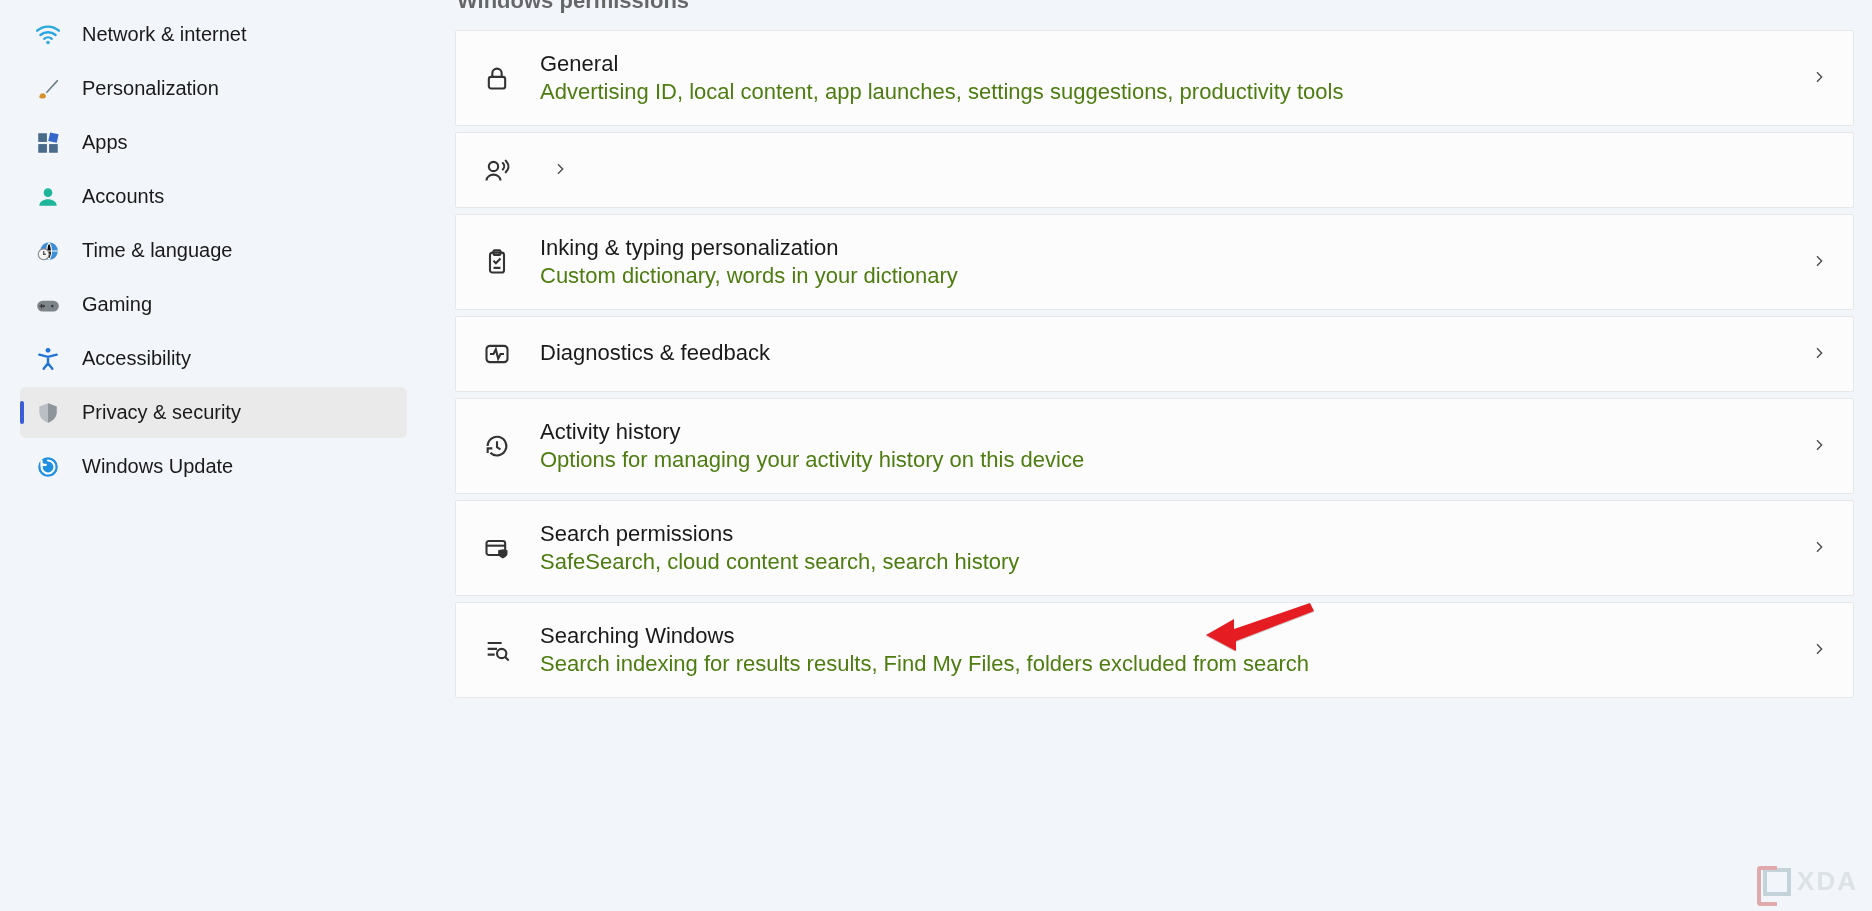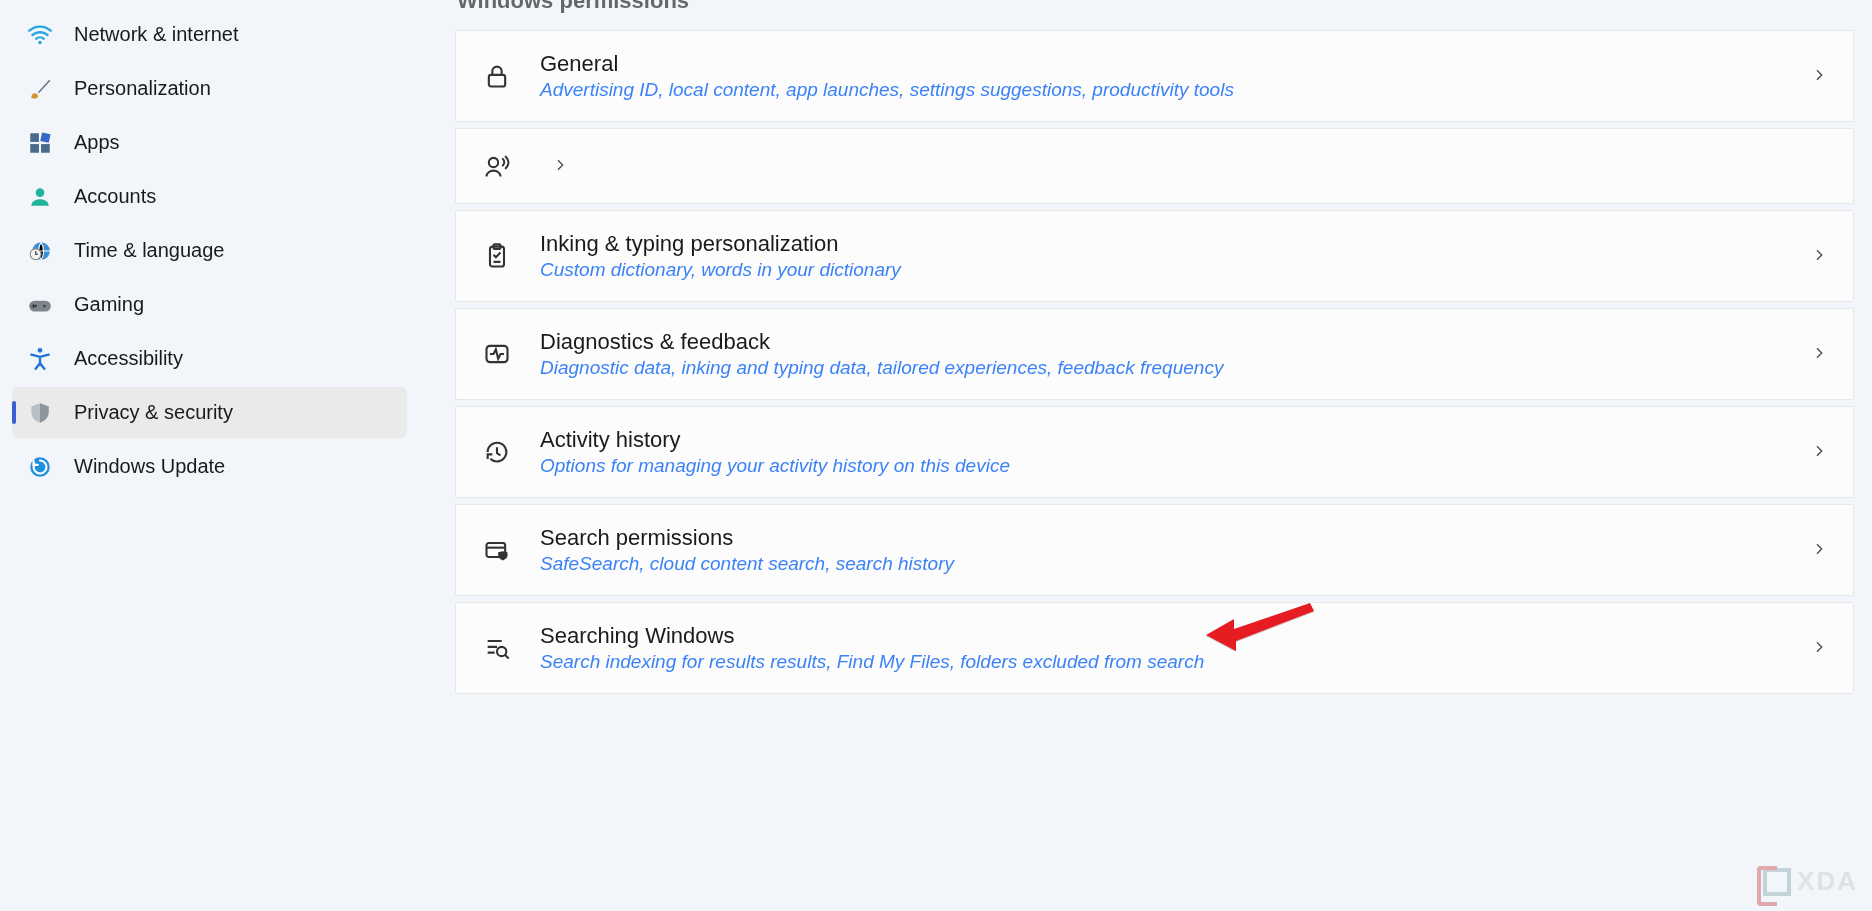--- a/index.html
+++ b/index.html
@@ -9,21 +9,21 @@
     font-family: "Segoe UI", "Segoe UI Variable", -apple-system, Arial, sans-serif;
     background: #f2f5f9;
     color: #1a1a1a;
     overflow: hidden;
   }
   .app { display: flex; width: 100%; height: 100%; }
 
   
   .sidebar {
     width: 415px;
-    padding: 6px 0 0 8px;
+    padding: 6px 0 0 16px;
     flex-shrink: 0;
   }
   .side-item {
     display: flex;
     align-items: center;
     height: 51px;
     margin: 3px 8px 3px 4px;
     padding-left: 14px;
     border-radius: 6px;
     font-size: 20px;
@@ -92,23 +92,22 @@
   }
   .card-icon svg { width: 28px; height: 28px; stroke: #333; }
   .card-body { flex: 1; }
   .card-title {
     font-size: 22px;
     font-weight: 400;
     color: #1a1a1a;
     margin-bottom: 2px;
   }
   .card-sub {
-    font-size: 19px;
-    color: #3b82f6;
-    font-style: italic;
+    font-size: 22px;
+    color: #4d7c0f;
   }
   .chev {
     width: 18px; height: 18px;
     flex-shrink: 0;
     margin-left: 12px;
   }
   .chev svg { width: 16px; height: 16px; stroke:#4a4a4a; }
 
   
   .arrow-annot {
@@ -309,21 +308,20 @@
 
     <div class="card">
       <span class="card-icon">
         <svg viewBox="0 0 24 24" fill="none" stroke-width="1.8">
             <rect x="3" y="5" width="18" height="14" rx="3"></rect>
             <path d="M6 12h3l2-4 2 8 2-4h3"></path>
           </svg>
       </span>
       <div class="card-body">
         <div class="card-title">Diagnostics &amp; feedback</div>
-        <div class="card-sub">Diagnostic data, inking and typing data, tailored experiences, feedback frequency</div>
       </div>
       <span class="chev"><svg viewBox="0 0 24 24" fill="none" stroke-width="2">
             <path d="M9 5l7 7-7 7"></path>
           </svg></span>
     </div>
 
     <div class="card">
       <span class="card-icon">
         <svg viewBox="0 0 24 24" fill="none" stroke-width="1.8">
             <path d="M4 12a8 8 0 1 1 2.3 5.7"></path>

